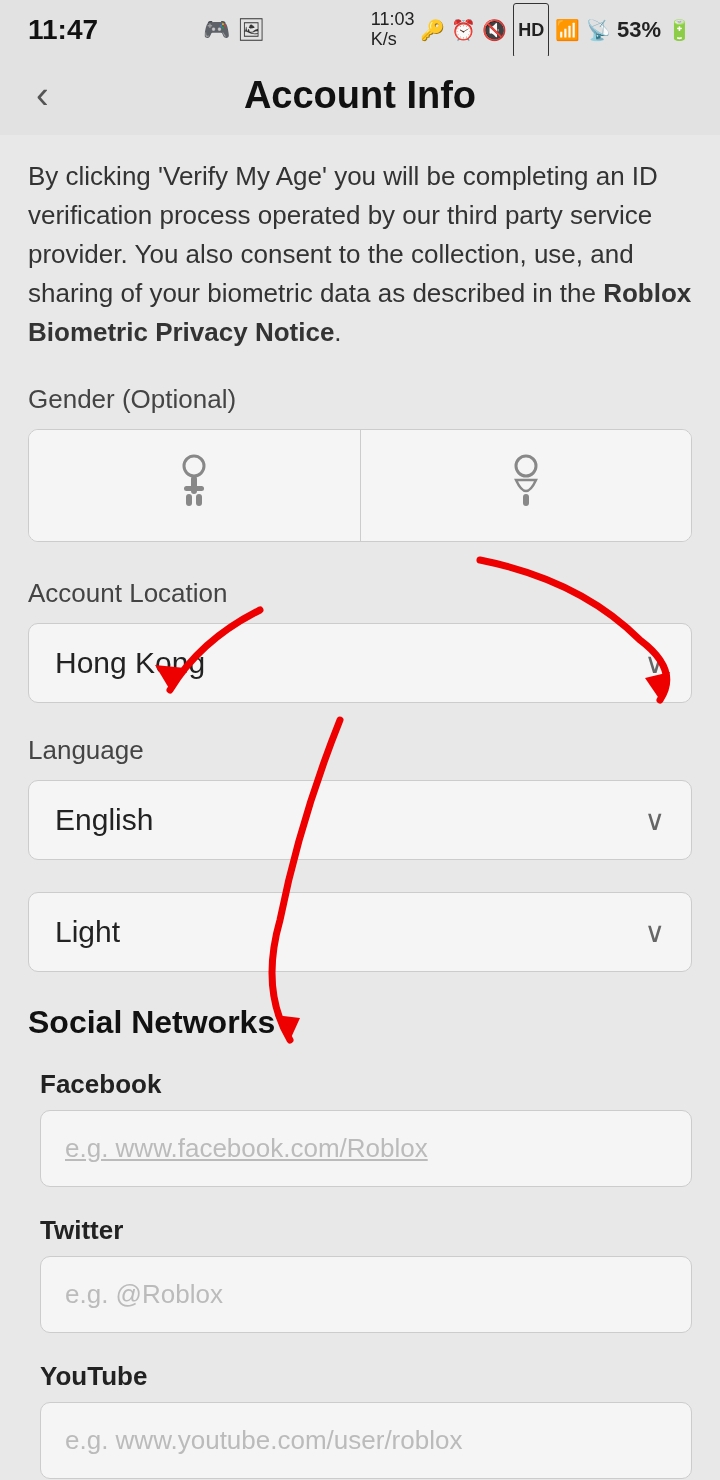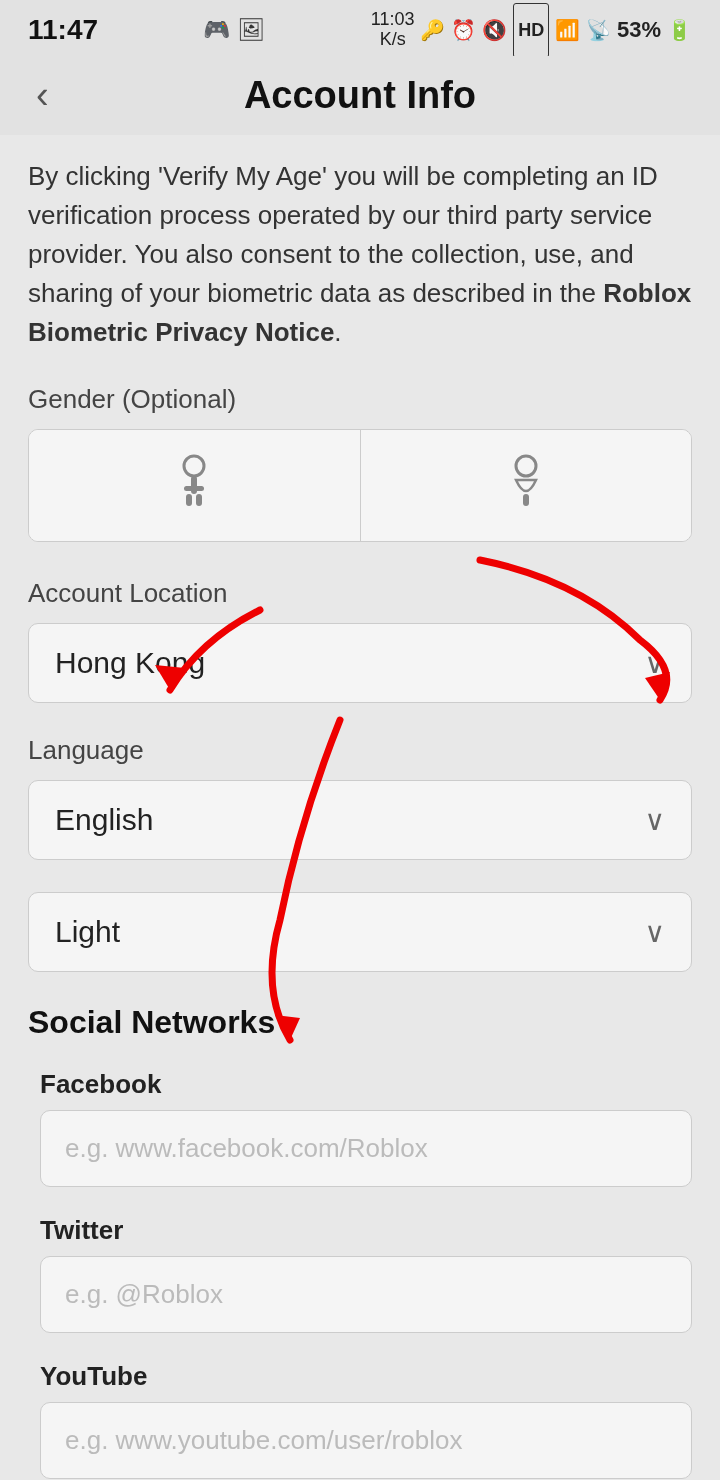--- a/index.html
+++ b/index.html
@@ -192,21 +192,21 @@
 
 <div class="page-wrapper">
 
   <div class="status-bar">
     <span class="status-time">11:47</span>
     <div class="status-icons">
       <span>🎮</span>
       <span>🖼</span>
     </div>
     <div class="status-right">
-      <span style="font-size:18px;line-height:1.1;text-align:center;">11:03<br>K/s</span>
+      <span style="font-size:18px;line-height:1.1;text-align:left;">11:03<br>K/s</span>
       <span>🔑</span>
       <span>⏰</span>
       <span>🔇</span>
       <span style="font-size:18px;font-weight:700;border:1.5px solid #333;padding:16px 4px;border-radius:3px;">HD</span>
       <span>📶</span>
       <span>📡</span>
       <span style="font-size:22px;font-weight:600;">53%</span>
       <span>🔋</span>
     </div>
   </div>
@@ -269,21 +269,21 @@
         <span class="dropdown-value">Light</span>
         <span class="dropdown-arrow">∨</span>
       </div>
     </div>
 
     <div class="social-section-title">Social Networks</div>
 
     <div class="social-field">
       <div class="social-label">Facebook</div>
       <div class="social-input">
-        <span style="color:#bbb;">e.g. www.facebook.com/Roblox</span>
+        <span style="color:#bbb;text-decoration:underline;">e.g. www.facebook.com/Roblox</span>
       </div>
     </div>
 
     <div class="social-field">
       <div class="social-label">Twitter</div>
       <div class="social-input">
         <span style="color:#bbb;">e.g. @Roblox</span>
       </div>
     </div>
 

